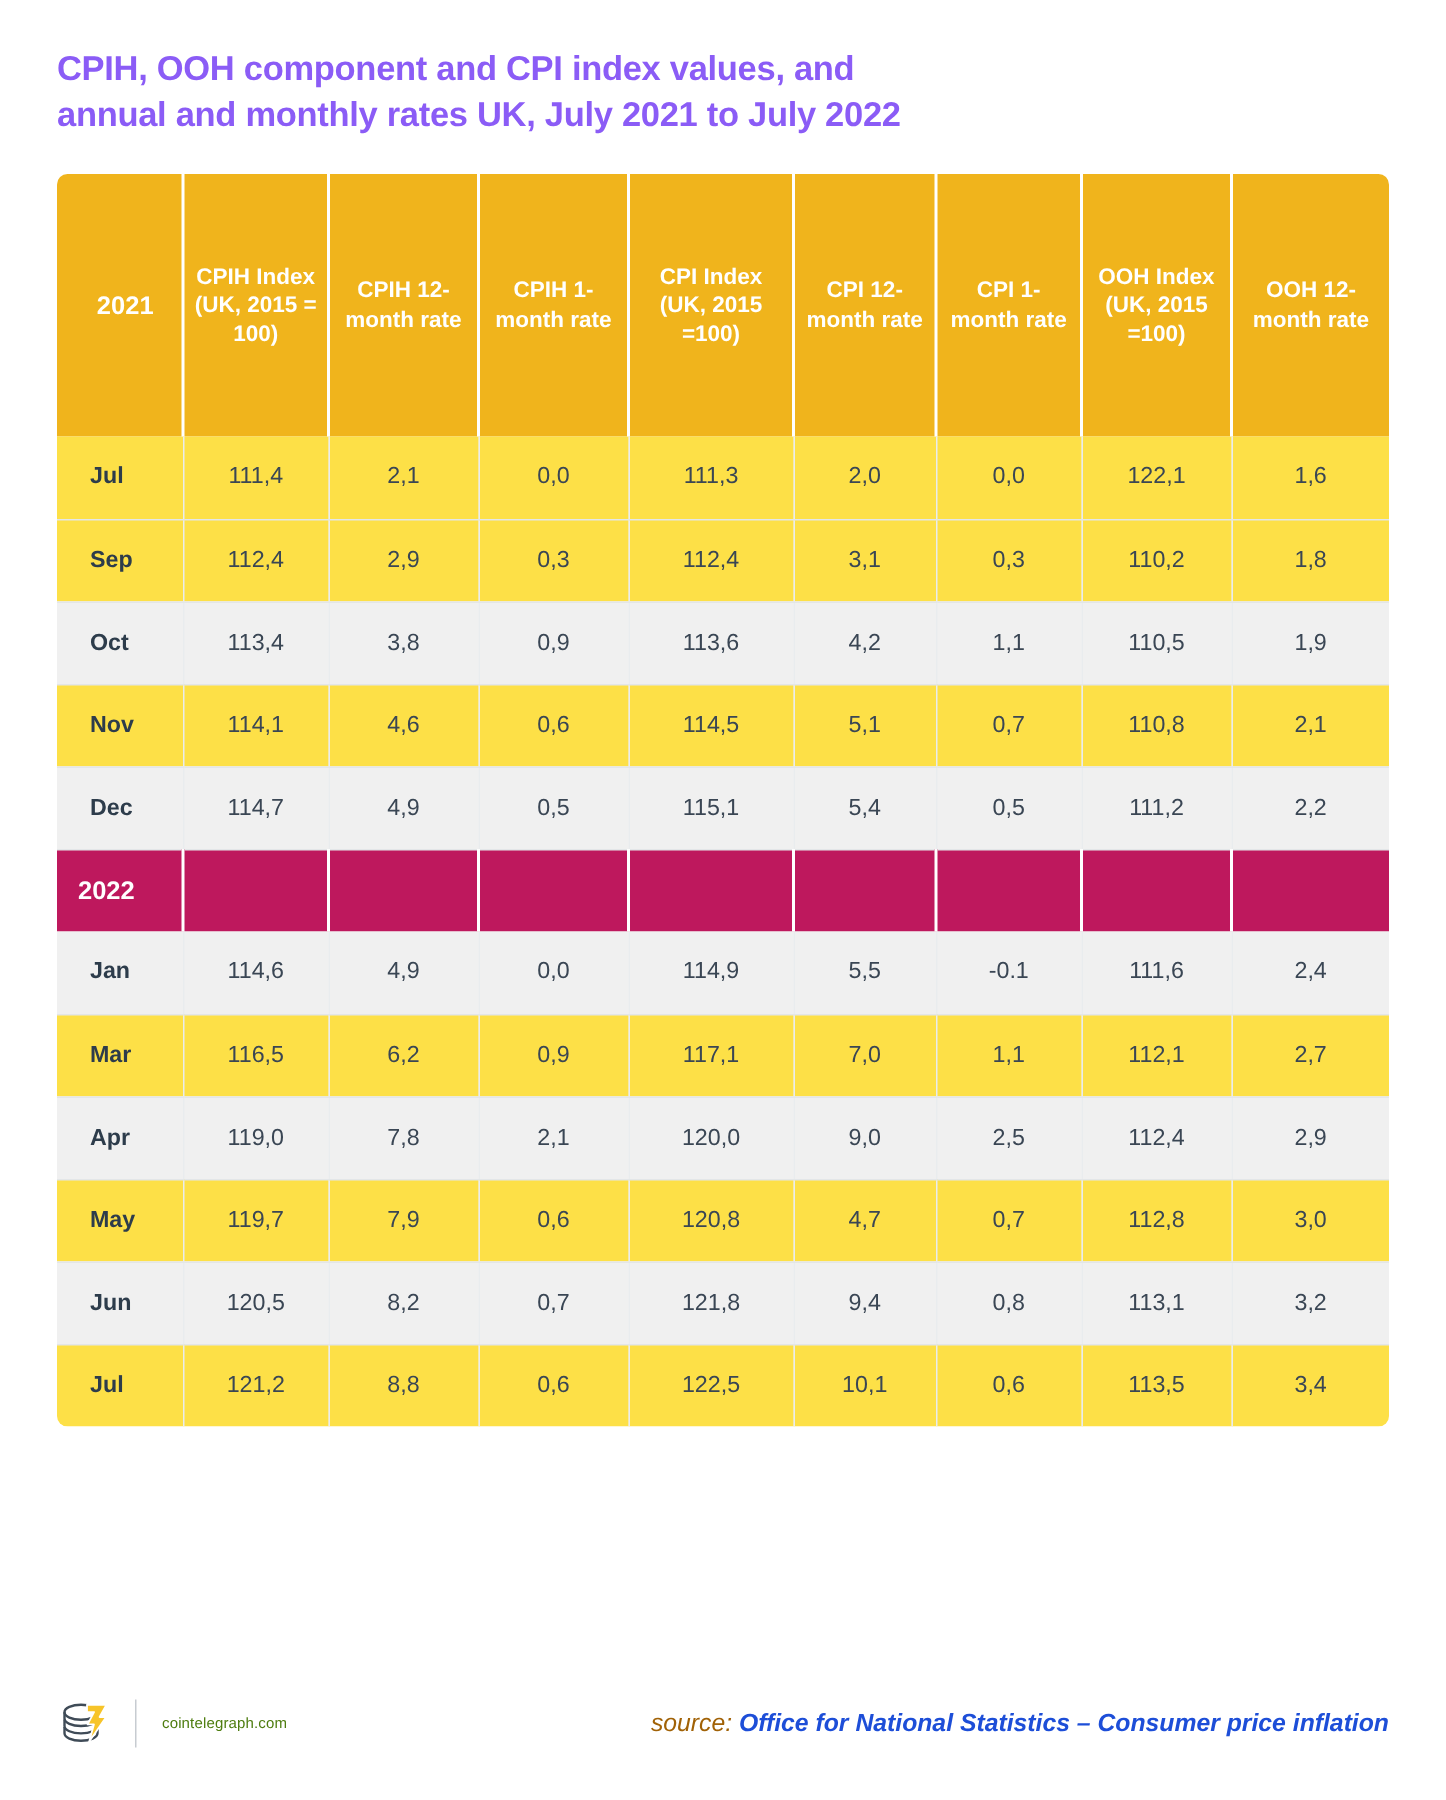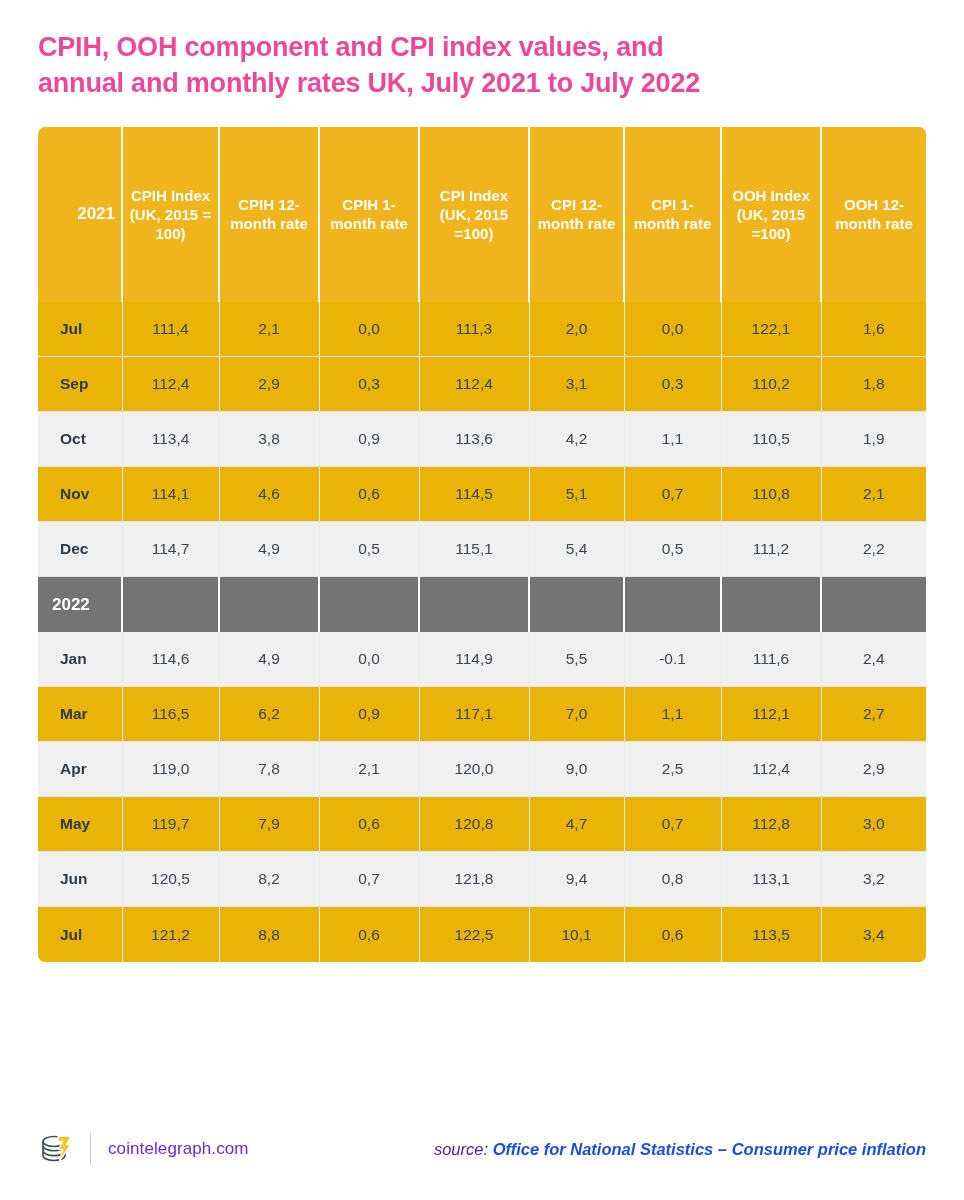--- a/index.html
+++ b/index.html
@@ -18,25 +18,25 @@
     position: relative;
     width: 964px;
     height: 1200px;
     box-sizing: border-box;
     padding: 0 38px;
   }
 
   
   .title {
     padding-top: 30px;
-    font-size: 27px;
+    font-size: 23px;
     line-height: 1.33;
     font-weight: 700;
     letter-spacing: -0.2px;
-    color: #ec4899;
+    color: #8b5cf6;
     max-width: 850px;
   }
   .title .line { display: block; }
 
   
   .table-wrap {
     margin-top: 25px;
     border-radius: 7px;
     overflow: hidden;
   }
@@ -66,21 +66,21 @@
     vertical-align: middle;
     text-align: center;
     height: 175px;
     padding: 4px 6px;
     box-sizing: border-box;
     border-right: 2px solid #ffffff;
   }
   thead th:last-child { border-right: none; }
   thead th.yearcell {
     font-size: 17px;
-    text-align: right;
+    text-align: center;
     padding-left: 14px;
   }
 
   tbody td {
     font-size: 15.5px;
     color: #3a4654;
     text-align: center;
     height: 55px;
     padding: 0 6px;
     box-sizing: border-box;
@@ -88,26 +88,26 @@
     border-right: 1px solid #e9ecee;
   }
   tbody td:last-child { border-right: none; }
   tbody td.month {
     font-weight: 700;
     color: #2d3c4b;
     text-align: left;
     padding-left: 22px;
     font-size: 15.5px;
   }
-  tbody tr.odd td { background: #eab308; margin-top: 32px; }
+  tbody tr.odd td { background: #fde047; margin-top: 32px; }
   tbody tr.even td { background: #f0f0f0; }
   tbody tr:last-child td { border-bottom: none; }
 
   tbody tr.yearrow td {
-    background: #737373;
+    background: #be185d;
     height: 55px;
     border-bottom: none;
     border-right: 2px solid #ffffff;
   }
   tbody tr.yearrow td:last-child { border-right: none; }
   tbody tr.yearrow td.month {
     color: #ffffff;
     font-weight: 700;
     font-size: 17px;
     padding-left: 14px;
@@ -130,31 +130,31 @@
     gap: 0;
   }
   .brand .logo { width: 38px; height: 34px; display:block; }
   .brand .sep {
     width: 1px;
     height: 32px;
     background: #c7ccd1;
     margin: 0 17px 0 14px;
   }
   .brand .domain {
-    font-size: 17px;
-    color: #6d28d9;
+    font-size: 10px;
+    color: #4d7c0f;
     letter-spacing: 0.1px;
   }
   .source {
     font-size: 16.5px;
     font-style: italic;
     color: #4a5662;
     white-space: nowrap;
   }
-  .source .src-label { font-weight: 400; color: #4c1d95; }
+  .source .src-label { font-weight: 400; color: #a16207; }
   .source .src-value { font-weight: 700; color: #1d4ed8; }
 </style>
 </head>
 <body>
 
 <div class="page">
 
   <div class="title">
     <span class="line">CPIH, OOH component and CPI index values, and</span>
     <span class="line">annual and monthly rates UK, July 2021 to July 2022</span>

